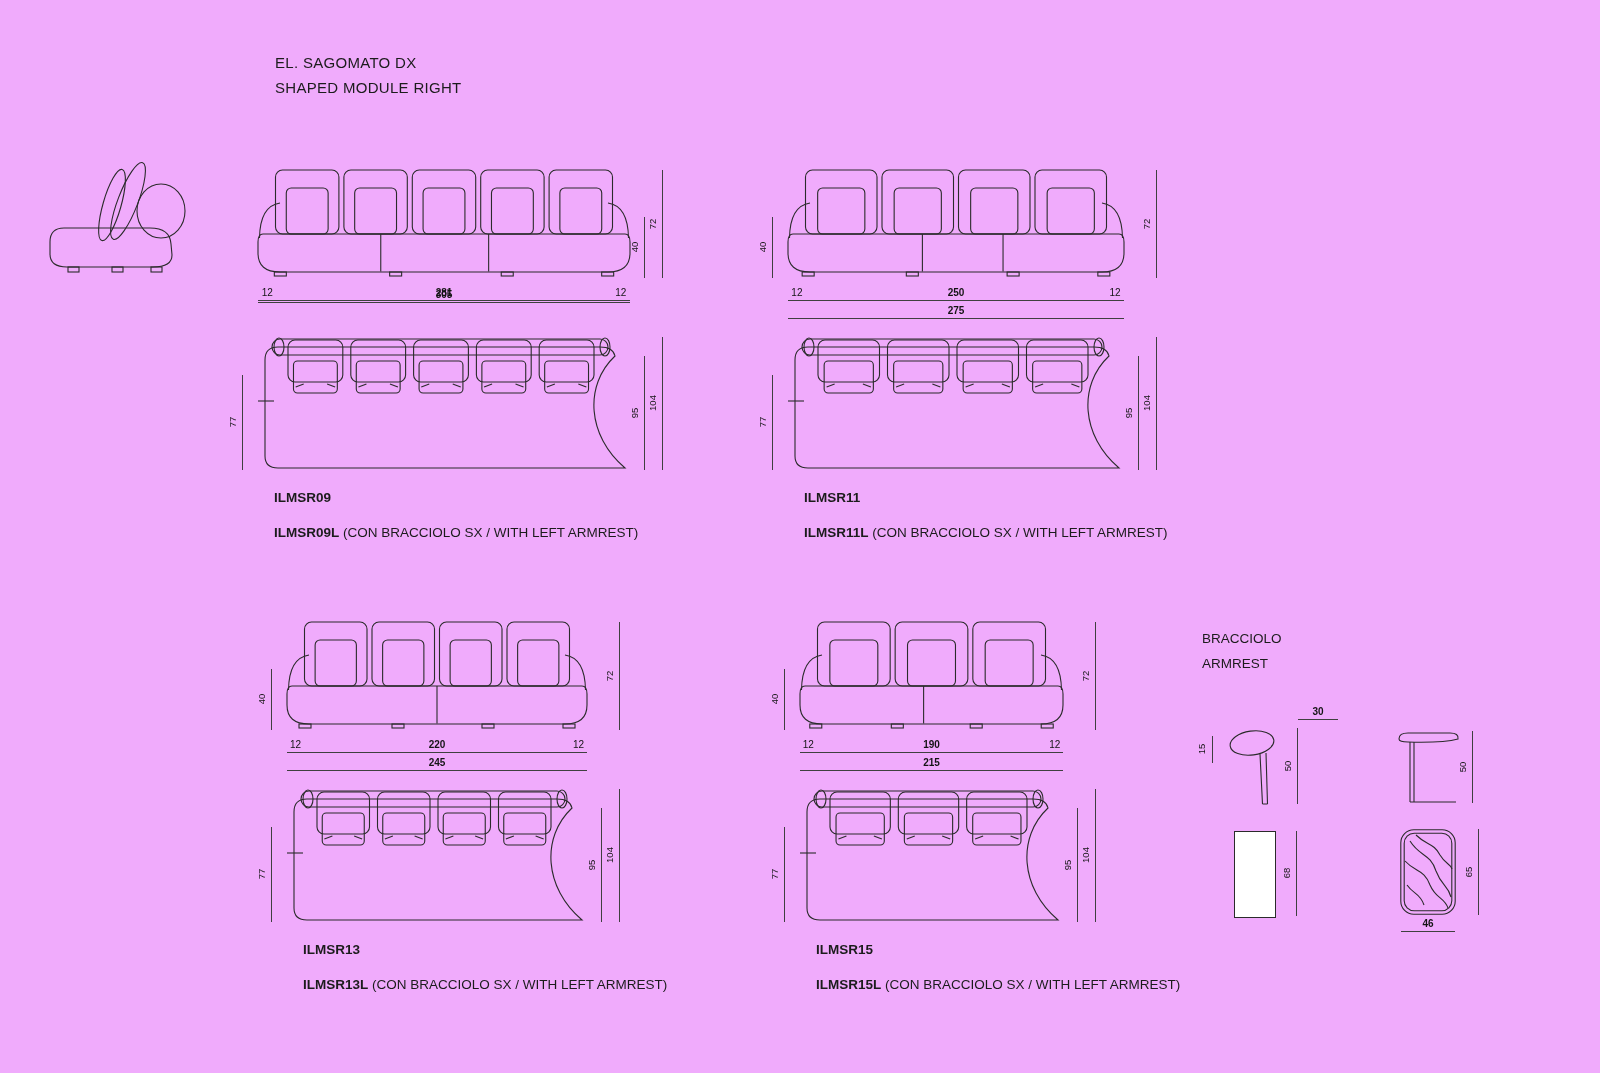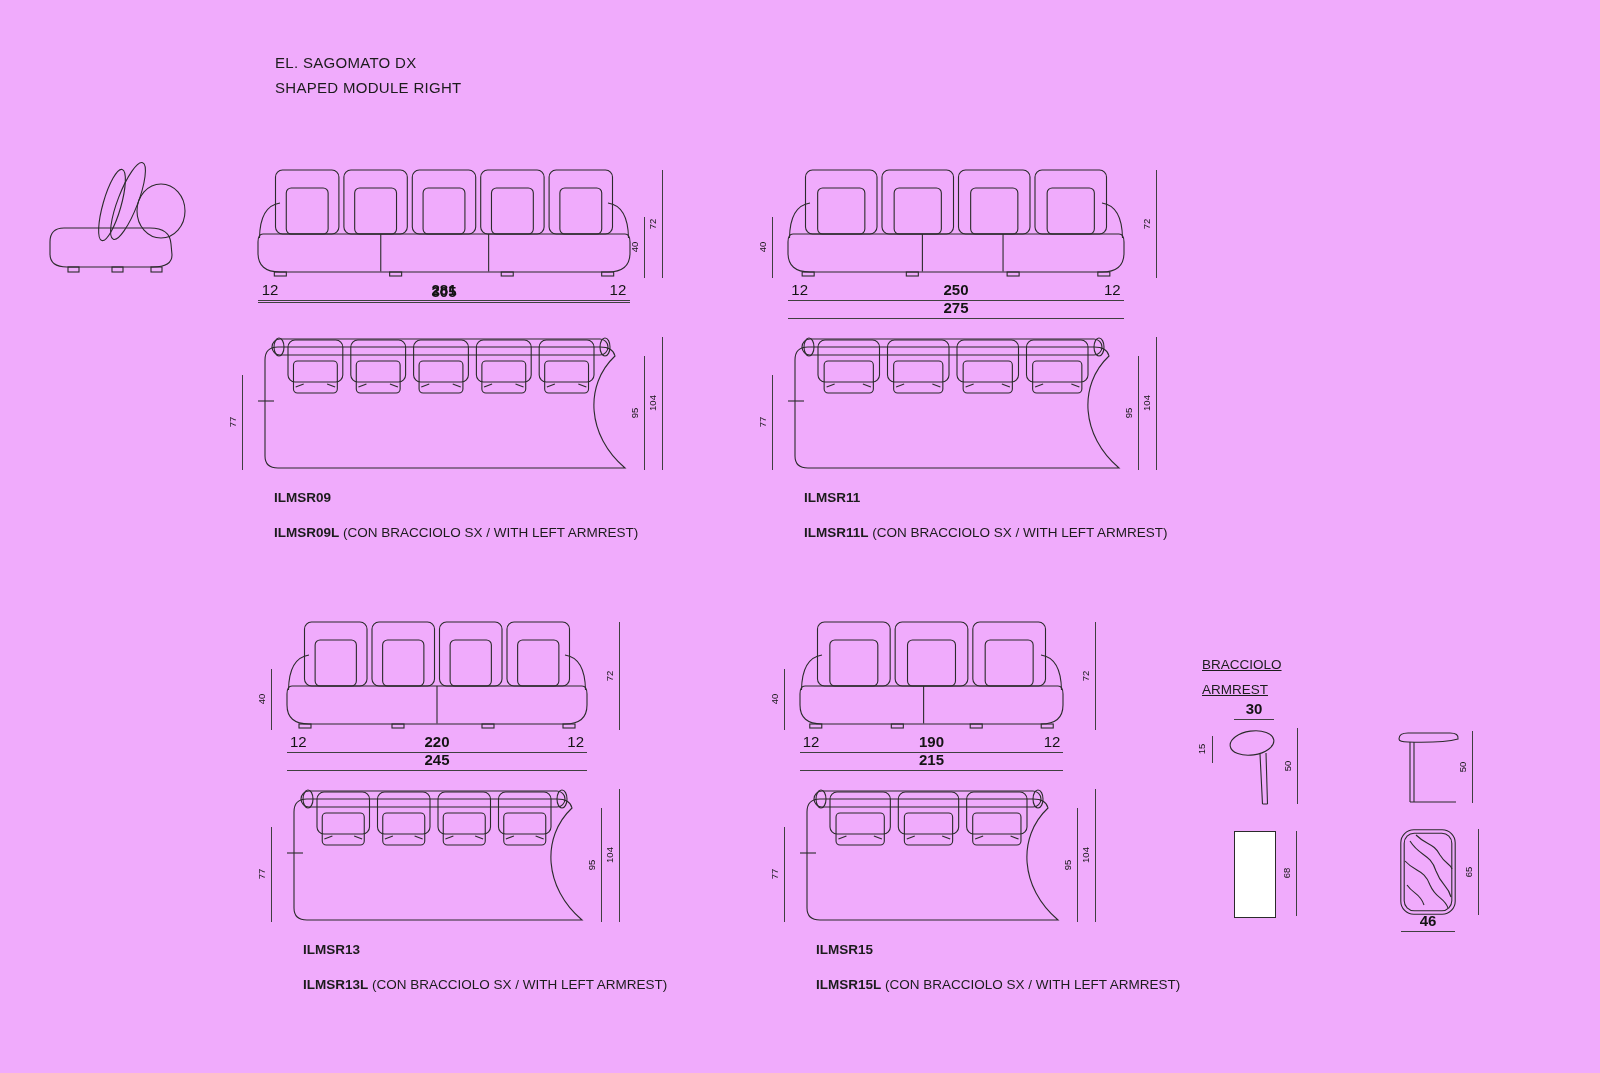--- a/index.html
+++ b/index.html
@@ -3,21 +3,21 @@
 <meta charset="utf-8">
 <style>
   html,body{margin:0;padding:0;background:#fff;}
   #canvas{position:relative;width:1600px;height:1073px;background:#f0abfc;overflow:hidden;
           font-family:"Liberation Sans", sans-serif;color:#1c1c1c;}
   .title-block{position:absolute;left:275px;top:50px;font-size:15px;line-height:25px;letter-spacing:.3px;}
   .module{position:absolute;}
   .module svg{position:absolute;left:0;overflow:visible;}
   svg .ln{stroke:#2b2b2b;stroke-width:1.1;fill:none;}
   .hdim{position:absolute;border-bottom:1px solid #3f3f3f;height:16px;}
-  .hdim .dl{position:absolute;bottom:2px;font-size:15px;color:#141414;white-space:nowrap;}
+  .hdim .dl{position:absolute;bottom:2px;font-size:10px;color:#141414;white-space:nowrap;}
   .dl.c{left:50%;transform:translateX(-50%);font-weight:bold;}
   .dl.l{left:1%;}
   .dl.r{right:1%;}
   .vdim{position:absolute;width:0;border-left:1px solid #3f3f3f;}
   .vlabel{position:absolute;font-size:9.5px;color:#141414;white-space:nowrap;
           transform:translate(-50%,-50%) rotate(-90deg);}
   .code{position:absolute;left:16px;top:330px;font-size:13.5px;font-weight:bold;}
   .variant{position:absolute;left:16px;top:365px;font-size:13.5px;white-space:nowrap;}
   .variant .vcode{font-weight:bold;}
   .acc-title{position:absolute;font-size:13.5px;line-height:25px;}
@@ -37,25 +37,25 @@
   <svg id="side-icon" class="abs-svg" style="left:48px;top:165px;" width="140" height="118" viewBox="0 0 140 118">
       <ellipse cx="113" cy="46" rx="24" ry="27" fill="#fff" class="ln"></ellipse>
       <ellipse cx="64" cy="40" rx="9" ry="37" transform="rotate(16 64 40)" fill="#fff" class="ln"></ellipse>
       <ellipse cx="80" cy="36" rx="10" ry="41" transform="rotate(21 80 36)" fill="#fff" class="ln"></ellipse>
       <path d="M 16 63 H 102 Q 122 63 123 79 L 124 90 Q 124 102 105 102 H 19 Q 2 102 2 89 L 2 77 Q 2 63 16 63 Z" fill="#fff" class="ln"></path>
       <rect x="20" y="102" width="11" height="5" fill="#fff" class="ln"></rect>
       <rect x="64" y="102" width="11" height="5" fill="#fff" class="ln"></rect>
       <rect x="103" y="102" width="11" height="5" fill="#fff" class="ln"></rect>
     </svg>
 
-  <div class="acc-title" style="left:1202px;top:652px;text-decoration:underline;">
+  <div class="acc-title" style="left:1202px;top:626px;">
     <div>BRACCIOLO</div>
     <div>ARMREST</div>
   </div>
-  <div class="hdim" style="left:1234px;top:703px;width:40px;">
+  <div class="hdim" style="left:1298px;top:703px;width:40px;">
     <span class="dl c">30</span>
   </div>
   <svg id="arm-side" class="abs-svg" style="left:1226px;top:723px;" width="60" height="85" viewBox="0 0 60 85">
       <ellipse cx="26" cy="20" rx="22" ry="12" transform="rotate(-8 26 20)" fill="#fff" class="ln"></ellipse>
       <path d="M 34 31 L 36.5 81 M 40 30 L 41.5 81 M 36.5 81 H 41.5" class="ln"></path>
     </svg>
   <div class="vdim" style="left:1212px;top:736px;height:27px;"></div>
   <div class="vlabel" style="left:1201px;top:749px;">15</div>
   <div class="vdim" style="left:1297px;top:728px;height:76px;"></div>
   <div class="vlabel" style="left:1287px;top:766px;">50</div>

